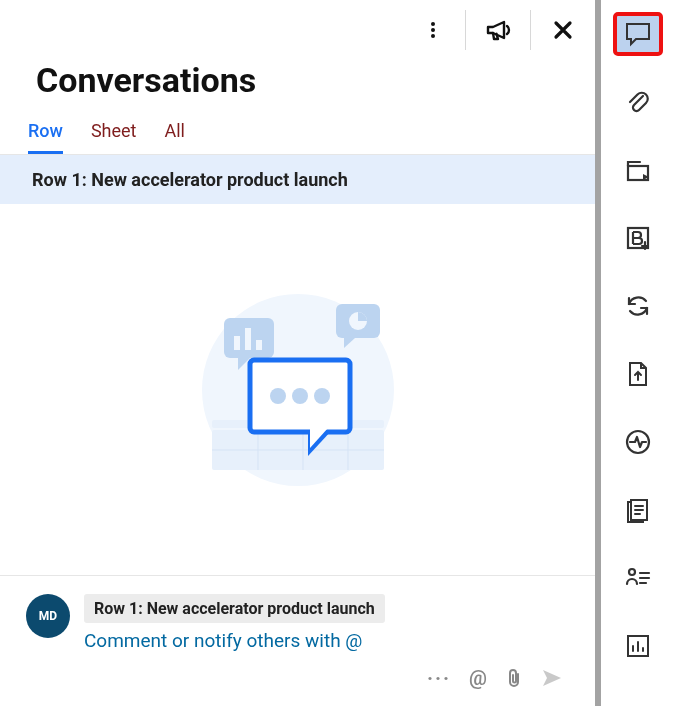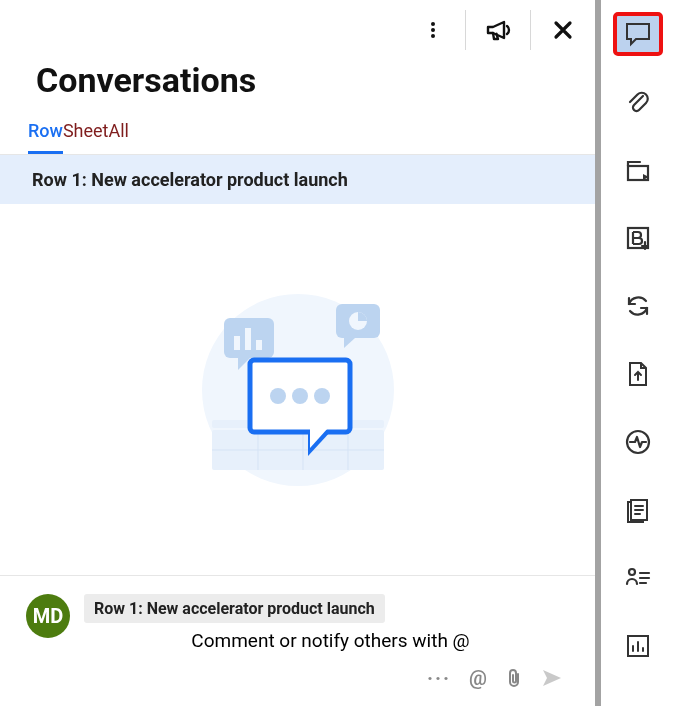--- a/index.html
+++ b/index.html
@@ -41,20 +41,21 @@
       border-radius: 4px;
     }
     .title {
       font-size: 34px;
       font-weight: 700;
       color: #111;
       padding: 10px 36px 20px 36px;
     }
     .tabs {
       display: flex;
+      gap: 28px;
       padding: 0 28px;
       border-bottom: 1px solid #e6e6e6;
       text-align: center;
     }
     .tab {
       font-size: 18px;
       color: #7f1d1d;
       padding-bottom: 10px;
       cursor: pointer;
       border-bottom: 3px solid transparent;
@@ -84,44 +85,43 @@
     }
     .composer-row {
       display: flex;
       align-items: flex-start;
       gap: 14px;
     }
     .avatar {
       width: 44px;
       height: 44px;
       border-radius: 50%;
-      background: #4d7c0f;
+      background: #0c4a6e;
       color: #fff;
       font-weight: 700;
-      font-size: 20px;
+      font-size: 12px;
       display: flex;
       align-items: center;
       justify-content: center;
       flex-shrink: 0;
     }
     .compose-main { flex: 1; }
     .ref-pill {
       display: inline-block;
       background: #ececec;
       border-radius: 3px;
       padding: 5px 10px;
       font-weight: 700;
       font-size: 16px;
       color: #222;
       margin-bottom: 6px;
     }
     .compose-placeholder {
       font-size: 19px;
-      color: #000000;
-      text-align: center;
+      color: #0369a1;
     }
     .composer-toolbar {
       display: flex;
       justify-content: flex-end;
       align-items: center;
       gap: 18px;
       padding: 14px 14px 4px 0;
       color: #888;
       font-size: 20px;
     }

